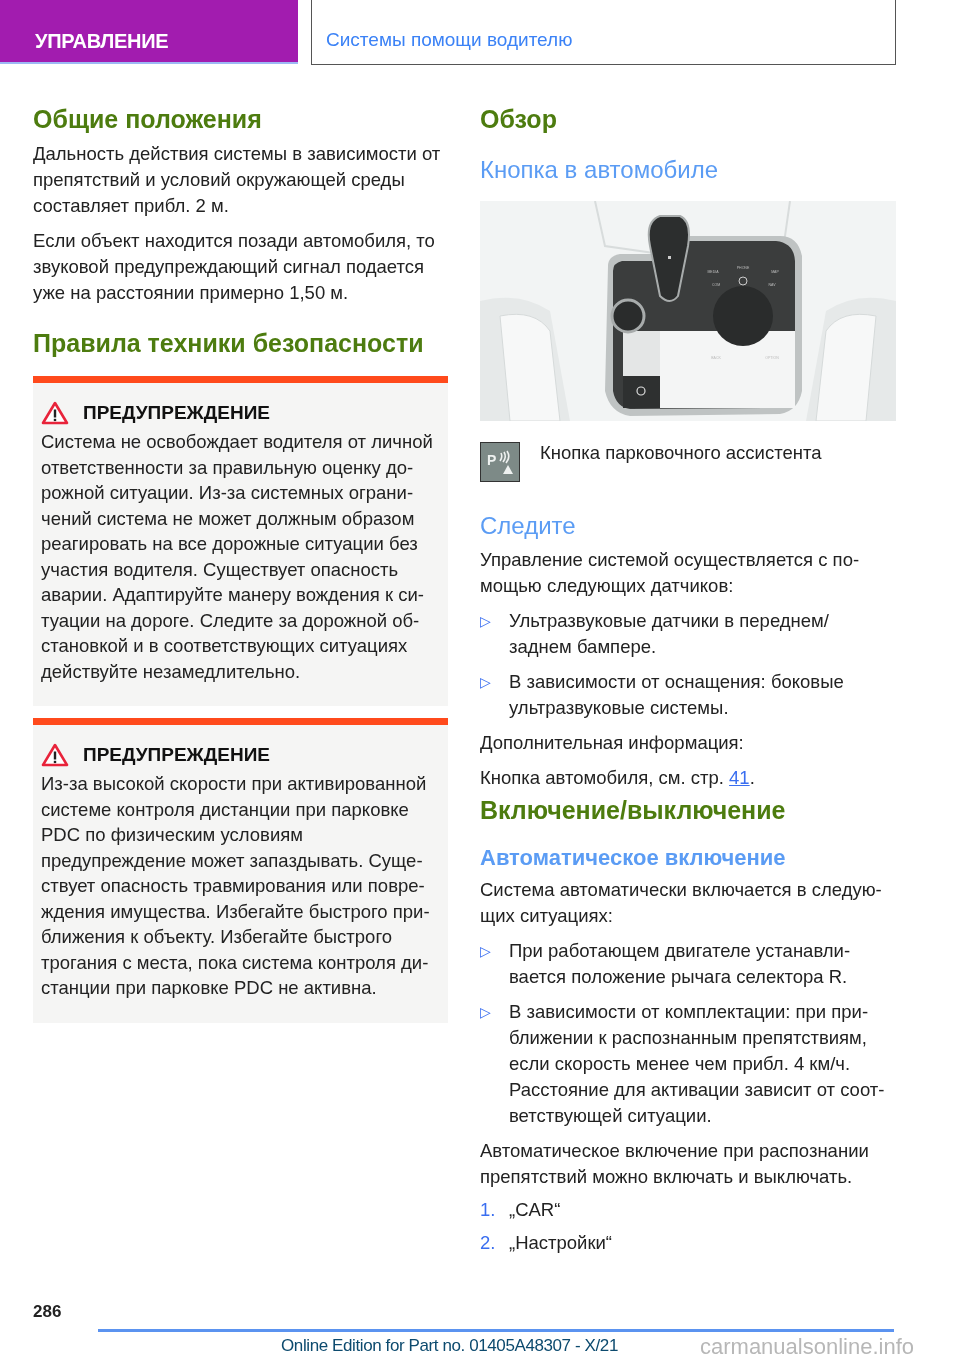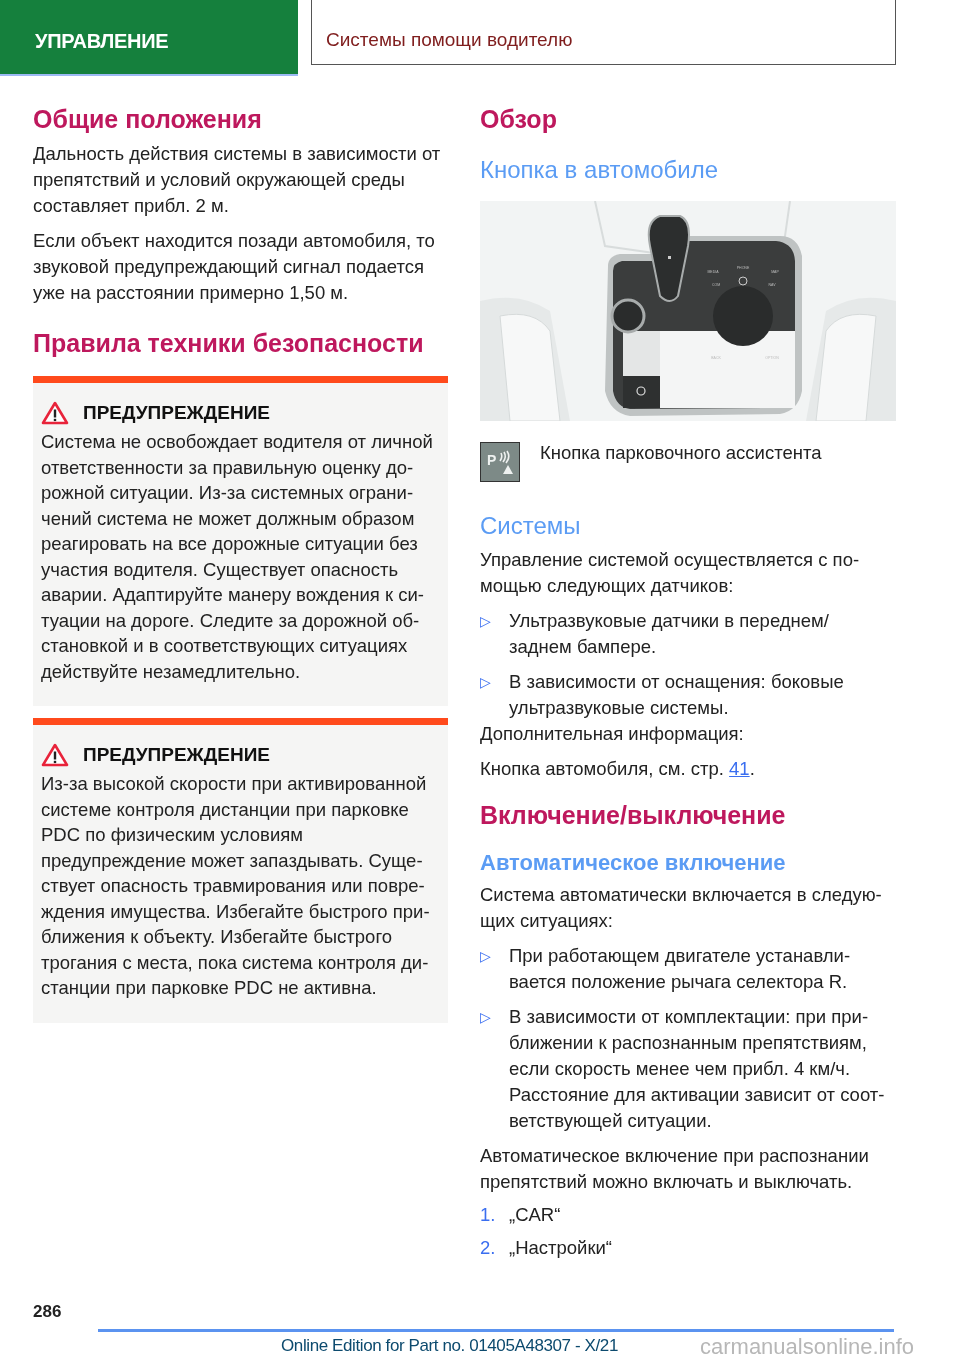--- a/index.html
+++ b/index.html
@@ -1,28 +1,28 @@
 <!DOCTYPE html>
 <html><head>
 <meta charset="utf-8">
 <style>
   * { box-sizing: border-box; margin: 0; padding: 0; }
   html, body { width: 960px; height: 1362px; background: #ffffff; overflow: hidden; }
   body { position: relative; font-family: "Liberation Sans", sans-serif; color: #1a1a1a; }
 
-  .hdr-tab { position: absolute; left: 0; top: 0; width: 298px; height: 76px; background: #15803d; border-bottom: 2px solid #9db9f4; }
+  .hdr-tab { position: absolute; left: 0; top: 0; width: 298px; height: 64px; background: #a21caf; border-bottom: 2px solid #9db9f4; }
   .hdr-tab span { position: absolute; left: 35px; top: 30px; font-size: 20px; font-weight: bold; color: #fff; letter-spacing: -0.3px; }
   .hdr-box { position: absolute; left: 311px; top: -2px; width: 585px; height: 67px; border: 1.5px solid #555; border-top: none; background: #fff; }
-  .hdr-box span { position: absolute; left: 14px; top: 31px; font-size: 19px; color: #7f1d1d; }
+  .hdr-box span { position: absolute; left: 14px; top: 31px; font-size: 19px; color: #3b82f6; }
 
   .col { position: absolute; }
   .col-left { left: 33px; top: 104px; width: 415px; }
   .col-right { left: 480px; top: 104px; width: 416px; }
 
-  h1 { font-size: 25px; font-weight: bold; color: #be185d; line-height: 1.2; }
+  h1 { font-size: 25px; font-weight: bold; color: #4d7c0f; line-height: 1.2; }
   h2 { font-size: 24px; font-weight: normal; color: #5b9cf4; line-height: 1.2; }
   h3 { font-size: 22px; font-weight: bold; color: #5b9cf4; line-height: 1.2; }
   p { font-size: 18.5px; line-height: 26px; color: #222; }
 
   .warn { background: #f5f5f4; border-top: 7px solid #ff4a1c; padding: 18px 8px 22px 8px; }
   .warn-title { display: flex; align-items: center; margin-bottom: 4px; }
   .warn-title .ico { width: 28px; height: 24px; margin-right: 14px; }
   .warn-title span { font-size: 19px; font-weight: bold; color: #111; }
   .warn p { font-size: 18.5px; line-height: 25.5px; }
 
@@ -127,30 +127,30 @@
         <text x="6" y="22" font-size="14" font-weight="bold" fill="#eef1f0" font-family="Liberation Sans, sans-serif">P</text>
         <path d="M19 18 Q22 14 20 10" fill="none" stroke="#eef1f0" stroke-width="1.6"></path>
         <path d="M22 19 Q26 14 23 9" fill="none" stroke="#eef1f0" stroke-width="1.6"></path>
         <path d="M25 20 Q30 14 26 8" fill="none" stroke="#eef1f0" stroke-width="1.6"></path>
         <path d="M27 22 L32 31 L22 31 Z" fill="#eef1f0"></path>
       </svg>
     </div>
     <p>Кнопка парковочного ассистента</p>
   </div>
 
-  <h2 style="margin-top:30px">Системы</h2>
+  <h2 style="margin-top:30px">Следите</h2>
   <p style="margin-top:6px">Управление системой осуществляется с по­мощью следующих датчиков:</p>
   <ul class="bl">
     <li><span class="mk">▷</span><span>Ультразвуковые датчики в переднем/ заднем бампере.</span></li>
     <li><span class="mk">▷</span><span>В зависимости от оснащения: боковые ультразвуковые системы.</span></li>
   </ul>
-  <p style="">Дополнительная информация:</p>
+  <p style="margin-top:9px">Дополнительная информация:</p>
   <p style="margin-top:9px"><span>Кнопка автомобиля, см. стр. </span><a class="link">41</a><span>.</span></p>
 
-  <h1 style="margin-top:18px">Включение/выключение</h1>
+  <h1 style="margin-top:4px">Включение/выключение</h1>
   <h3 style="margin-top:20px">Автоматическое включение</h3>
   <p style="margin-top:6px">Система автоматически включается в следую­щих ситуациях:</p>
   <ul class="bl">
     <li><span class="mk">▷</span><span>При работающем двигателе устанавли­вается положение рычага селектора R.</span></li>
     <li><span class="mk">▷</span><span>В зависимости от комплектации: при при­ближении к распознанным препятствиям, если скорость менее чем прибл. 4 км/ч. Расстояние для активации зависит от соот­ветствующей ситуации.</span></li>
   </ul>
   <p style="margin-top:9px">Автоматическое включение при распознании препятствий можно включать и выключать.</p>
   <ol class="nl" style="margin-top:4px">
     <li><span class="num">1.</span><span>„CAR“</span></li>
     <li><span class="num">2.</span><span>„Настройки“</span></li>

